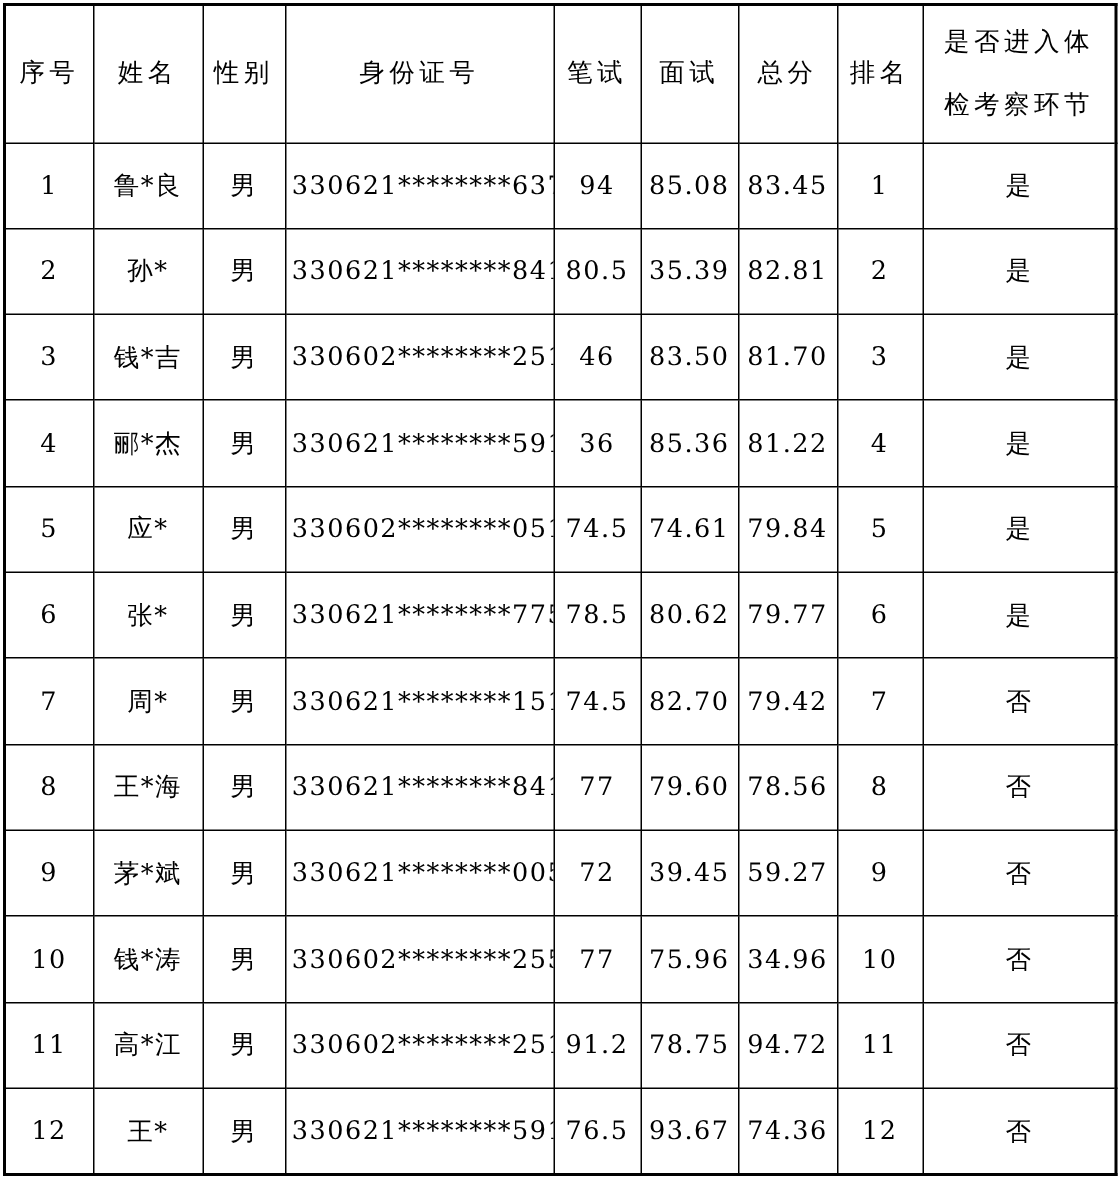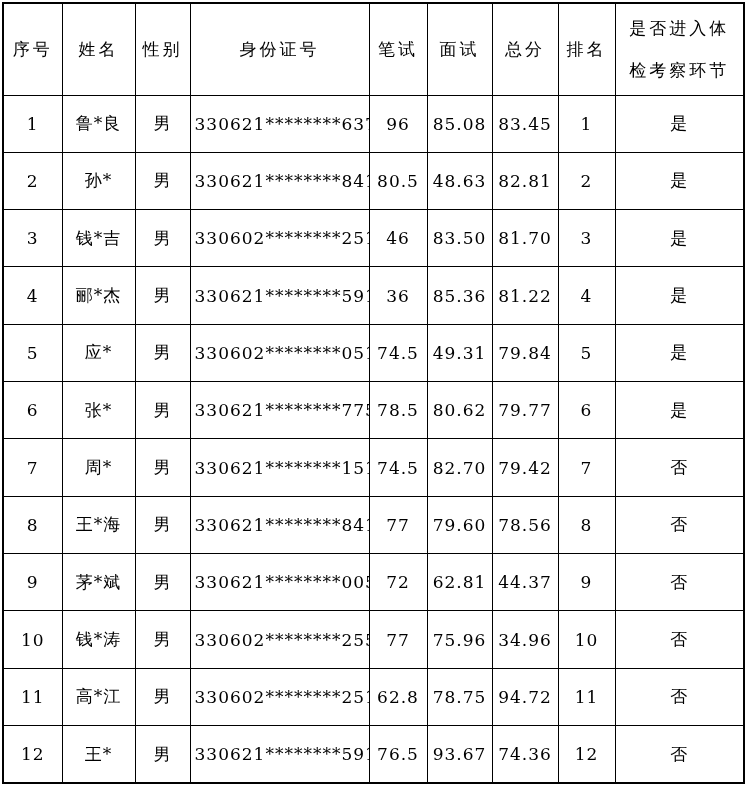--- a/index.html
+++ b/index.html
@@ -86,33 +86,33 @@
         <th>排名</th>
         <th class="wide-header">是否进入体检考察环节</th>
       </tr>
     </thead>
     <tbody>
         <tr>
           <td>1</td>
           <td>鲁*良</td>
           <td>男</td>
           <td>330621********6373</td>
-          <td>96</td>
+          <td>94</td>
           <td>85.08</td>
           <td>83.45</td>
           <td>1</td>
           <td>是</td>
         </tr>
         <tr>
           <td>2</td>
           <td>孙*</td>
           <td>男</td>
           <td>330621********8411</td>
           <td>80.5</td>
-          <td>48.63</td>
+          <td>35.39</td>
           <td>82.81</td>
           <td>2</td>
           <td>是</td>
         </tr>
         <tr>
           <td>3</td>
           <td>钱*吉</td>
           <td>男</td>
           <td>330602********2512</td>
           <td>46</td>
@@ -131,21 +131,21 @@
           <td>81.22</td>
           <td>4</td>
           <td>是</td>
         </tr>
         <tr>
           <td>5</td>
           <td>应*</td>
           <td>男</td>
           <td>330602********0517</td>
           <td>74.5</td>
-          <td>49.31</td>
+          <td>74.61</td>
           <td>79.84</td>
           <td>5</td>
           <td>是</td>
         </tr>
         <tr>
           <td>6</td>
           <td>张*</td>
           <td>男</td>
           <td>330621********7759</td>
           <td>78.5</td>
@@ -175,42 +175,42 @@
           <td>78.56</td>
           <td>8</td>
           <td>否</td>
         </tr>
         <tr>
           <td>9</td>
           <td>茅*斌</td>
           <td>男</td>
           <td>330621********0056</td>
           <td>72</td>
-          <td>62.81</td>
-          <td>44.37</td>
+          <td>39.45</td>
+          <td>59.27</td>
           <td>9</td>
           <td>否</td>
         </tr>
         <tr>
           <td>10</td>
           <td>钱*涛</td>
           <td>男</td>
           <td>330602********2559</td>
           <td>77</td>
           <td>75.96</td>
           <td>34.96</td>
           <td>10</td>
           <td>否</td>
         </tr>
         <tr>
           <td>11</td>
           <td>高*江</td>
           <td>男</td>
           <td>330602********2511</td>
-          <td>62.8</td>
+          <td>91.2</td>
           <td>78.75</td>
           <td>94.72</td>
           <td>11</td>
           <td>否</td>
         </tr>
         <tr>
           <td>12</td>
           <td>王*</td>
           <td>男</td>
           <td>330621********5914</td>

